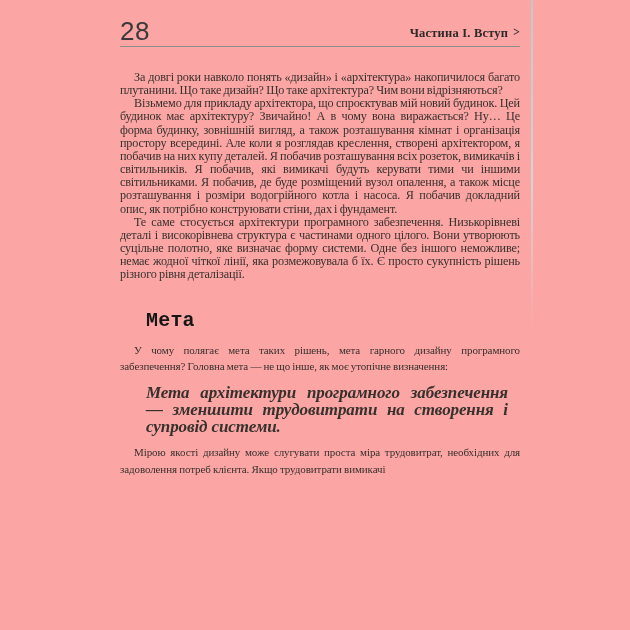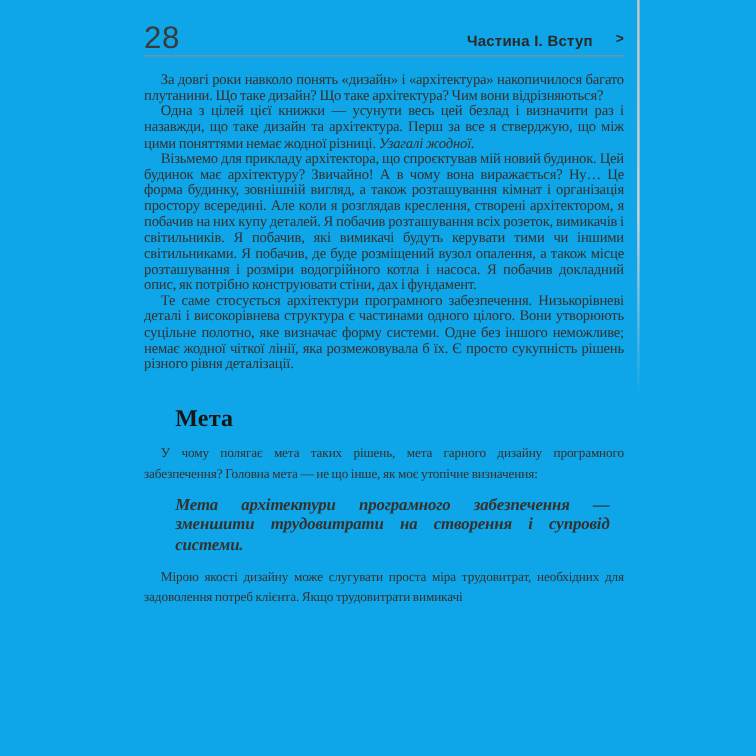--- a/index.html
+++ b/index.html
@@ -4,21 +4,21 @@
 <style>
   html, body {
     margin: 0; padding: 0;
     width: 630px; height: 630px;
     background: #ffffff;
     overflow: hidden;
   }
   .page {
     position: relative;
     width: 630px; height: 630px;
-    background: #0ea5e9;
+    background: #fca5a5;
     font-family: "Liberation Serif", serif;
   }
   .edge-line {
     position: absolute;
     left: 531px; top: 0;
     width: 2px; height: 330px;
     background: linear-gradient(to bottom, #c6c6c6 0%, #d4d4d4 55%, rgba(212,212,212,0) 100%);
   }
   .content {
     position: absolute;
@@ -34,53 +34,53 @@
   }
   .page-number {
     font-family: "Liberation Sans", sans-serif;
     font-size: 26px;
     font-weight: 400;
     line-height: 26px;
     color: #3a3a3a;
     letter-spacing: 0.5px;
   }
   .running-head {
-    font-family: Liberation Sans, sans-serif;
+    font-family: Liberation Serif, serif;
     font-size: 12.5px;
     font-weight: 700;
     color: #2b2a28;
     letter-spacing: 0.2px;
     padding-bottom: 3px;
     display: flex;
     align-items: flex-start;
-    gap: 19px;
+    gap: 5px;
   }
   .chevron {
     font-weight: 700;
     font-size: 11.5px;
     color: #2b2a28;
   }
   .body-block {
-    margin-top: 13px;
+    margin-top: 24px;
   }
   .body-block p {
     margin: 0;
     text-align: justify;
     text-indent: 14px;
     font-size: 12.2px;
     line-height: 13.15px;
     letter-spacing: -0.15px;
     word-spacing: -0.6px;
     color: #36312c;
   }
   .body-block p em {
     font-style: italic;
   }
   .section-heading {
-    font-family: Liberation Serif, serif;
+    font-family: Liberation Mono, monospace;
     font-size: 20px;
     font-weight: 700;
     color: #161616;
     letter-spacing: 0.2px;
     margin: 27px 0 0 26px;
     line-height: 24px;
   }
   .section-par {
     margin: 9px 0 0 0;
     text-align: justify;
@@ -89,21 +89,21 @@
     line-height: 16.8px;
     letter-spacing: -0.1px;
     word-spacing: -0.4px;
     color: #36312c;
   }
   .quote-par {
     margin: 10px 12px 0 26px;
     text-align: justify;
     font-style: italic;
     font-weight: 600;
-    font-size: 14px;
+    font-size: 17px;
     line-height: 16.8px;
     letter-spacing: -0.1px;
     color: #36312c;
   }
 </style>
 </head>
 <body>
 
 <div class="page">
   <div class="edge-line"></div>
@@ -113,21 +113,20 @@
     <div class="page-header">
       <span class="page-number">28</span>
       <span class="running-head">
         <span>Частина І. Вступ</span>
         <span class="chevron">&gt;</span>
       </span>
     </div>
 
     <div class="body-block">
       <p>За довгі роки навколо понять «дизайн» і «архітектура» накопичилося багато плутанини. Що таке дизайн? Що таке архітектура? Чим вони відрізняються?</p>
-      <p><span>Одна з цілей цієї книжки — усунути весь цей безлад і визначити раз і назавжди, що таке дизайн та архітектура. Перш за все я стверджую, що між цими поняттями немає жодної різниці. </span><em>Узагалі жодної.</em></p>
       <p>Візьмемо для прикладу архітектора, що спроєктував мій новий будинок. Цей будинок має архітектуру? Звичайно! А в чому вона виражається? Ну… Це форма будинку, зовнішній вигляд, а також розташування кімнат і організація простору всередині. Але коли я розглядав креслення, створені архітектором, я побачив на них купу деталей. Я побачив розташування всіх розеток, вимикачів і світильників. Я побачив, які вимикачі будуть керувати тими чи іншими світильниками. Я побачив, де буде розміщений вузол опалення, а також місце розташування і розміри водогрійного котла і насоса. Я побачив докладний опис, як потрібно конструювати стіни, дах і фундамент.</p>
       <p>Те саме стосується архітектури програмного забезпечення. Низькорівневі деталі і високорівнева структура є частинами одного цілого. Вони утворюють суцільне полотно, яке визначає форму системи. Одне без іншого неможливе; немає жодної чіткої лінії, яка розмежовувала б їх. Є просто сукупність рішень різного рівня деталізації.</p>
     </div>
 
     <div class="section-heading">Мета</div>
 
     <p class="section-par">У чому полягає мета таких рішень, мета гарного дизайну програмного забезпечення? Головна мета — не що інше, як моє утопічне визначення:</p>
 
     <p class="quote-par">Мета архітектури програмного забезпечення — зменшити трудовитрати на створення і супровід системи.</p>
 

